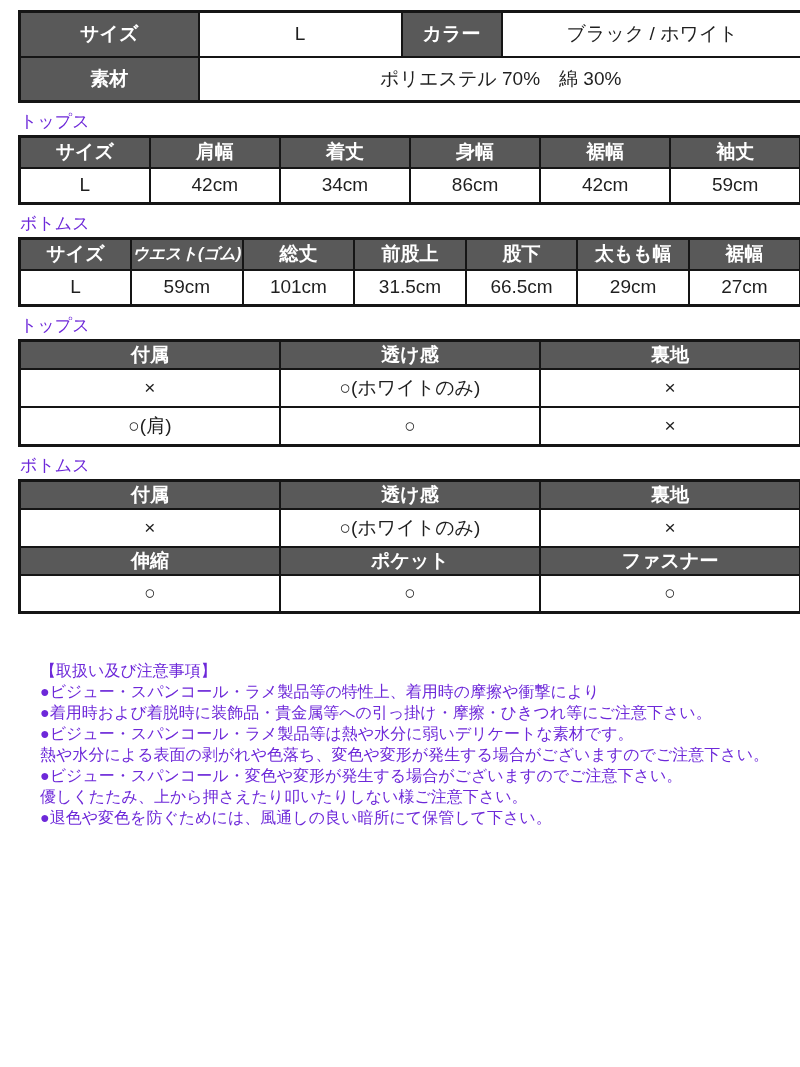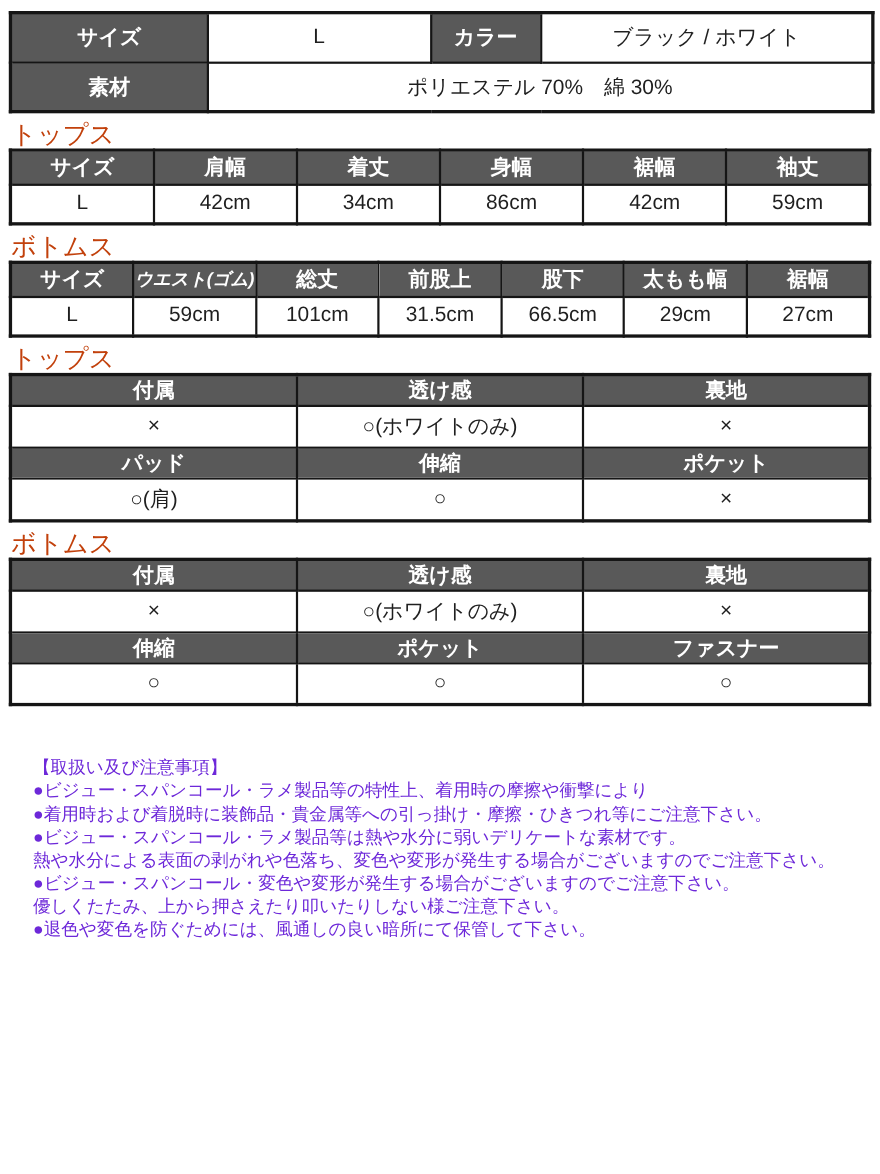--- a/index.html
+++ b/index.html
@@ -4,21 +4,21 @@
 <style>
   * { margin: 0; padding: 0; box-sizing: border-box; }
   html, body { background: #ffffff; }
   body {
     width: 800px;
     height: 1067px;
     font-family: "Liberation Sans", "DejaVu Sans", sans-serif;
     color: #1f1f1f;
     overflow: hidden;
   }
-  .page { padding: 10px 8px 0 8px; }
+  .page { padding: 10px 8px 0 18px; }
 
   table {
     border-collapse: collapse;
     width: 784px;
     table-layout: fixed;
     border: 3px solid #151515;
   }
   th, td {
     border: 2px solid #151515;
     text-align: center;
@@ -46,22 +46,22 @@
   
   .meas-table th { height: 31px; }
   .meas-table td { height: 36px; }
   .bottoms-meas th.small { font-size: 16px; font-style: italic; }
 
   
   .feat-table th { height: 19px; }
   .feat-table td { height: 38px; font-size: 19px; }
 
   .section-label {
-    font-size: 23px;
-    color: #c2410c;
+    font-size: 17px;
+    color: #6d28d9;
     margin: 9px 0 3px 2px;
     line-height: 20px;
   }
 
   .notes {
     margin-top: 46px;
     padding-left: 22px;
     padding-right: 10px;
     font-size: 16px;
     line-height: 21px;
@@ -146,25 +146,20 @@
     <tbody>
         <tr>
       <th>付属</th>
       <th>透け感</th>
       <th>裏地</th>
     </tr>
     <tr>
       <td>×</td>
       <td>○(ホワイトのみ)</td>
       <td>×</td>
-    </tr>
-    <tr>
-      <th>パッド</th>
-      <th>伸縮</th>
-      <th>ポケット</th>
     </tr>
     <tr>
       <td>○(肩)</td>
       <td>○</td>
       <td>×</td>
     </tr>
   </tbody>
     </table>
 
   <div class="section-label">ボトムス</div>

